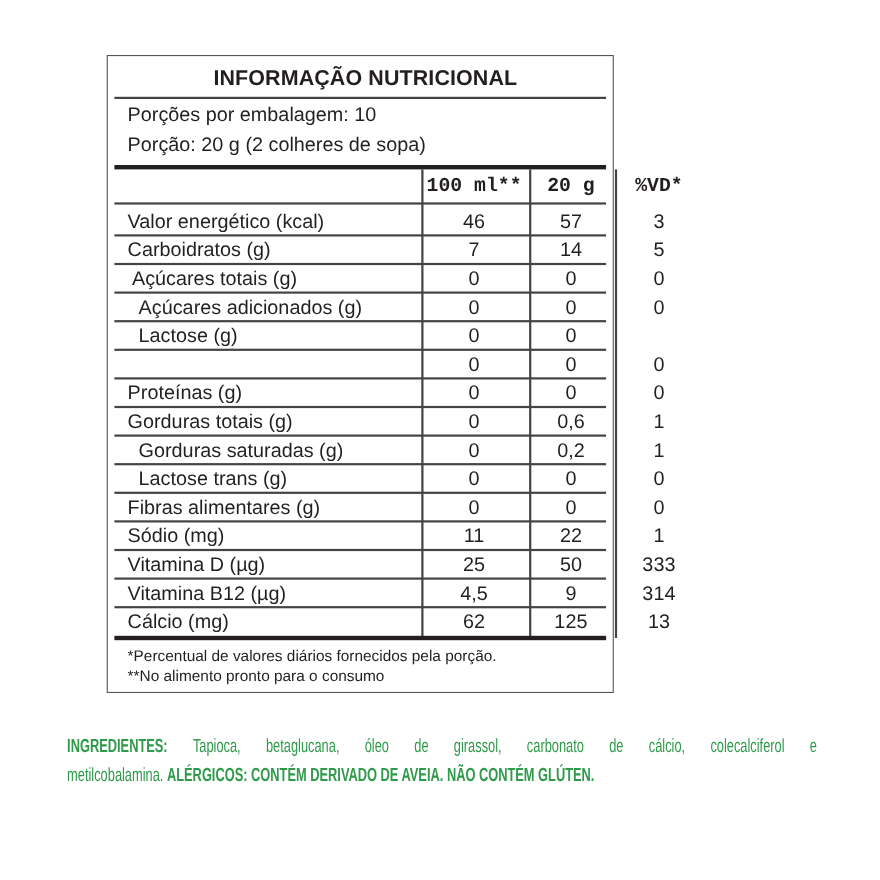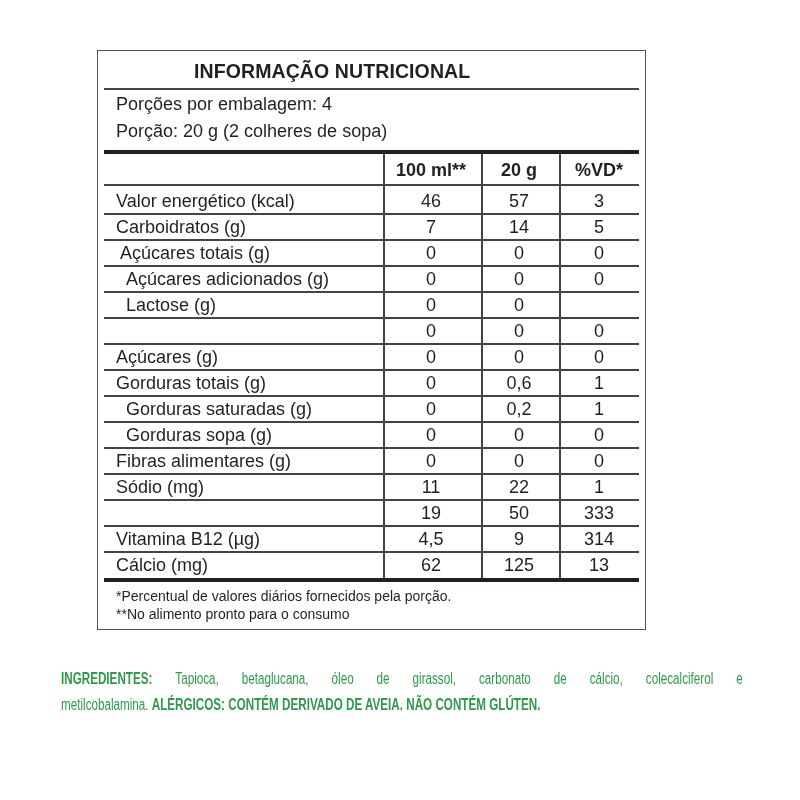--- a/index.html
+++ b/index.html
@@ -1,44 +1,44 @@
 <!DOCTYPE html>
 <html><head>
 <meta charset="utf-8">
 <style>
   html, body { margin:0; padding:0; background:#ffffff; }
   body { width:800px; height:800px; position:relative; overflow:hidden; font-family:"Liberation Sans", sans-serif; color:#231f20; }
-  .label-box { position:absolute; left:97px; top:50px; width:549px; height:580px; border:1.5px solid #555; box-sizing:border-box; }
+  .label-box { position:absolute; left:97px; top:50px; width:461px; height:580px; border:1.5px solid #555; box-sizing:border-box; }
   .title { position:absolute; left:0; width:100%; top:9px; text-align:left; padding-left:96px; box-sizing:border-box; font-weight:bold; font-size:19.5px; letter-spacing:0.1px; }
   .rule-thin { position:absolute; left:6px; right:6px; height:1.5px; background:#444; }
   .rule-thick { position:absolute; left:6px; right:6px; height:4px; background:#231f20; }
   .portion { position:absolute; left:18px; font-size:18px; }
   .vline { position:absolute; width:1.5px; background:#444; }
   .row { position:absolute; left:6px; right:6px; height:26px; }
   .cell { position:absolute; top:0; height:26px; line-height:26px; font-size:18px; white-space:nowrap; }
   .c0 { left:12px; }
   .c1 { left:278px; width:98px; text-align:center; }
   .c2 { left:376px; width:78px; text-align:center; }
   .c3 { left:454px; width:82px; text-align:center; }
-  .hdr .cell { font-weight:bold; }
+  .hdr .cell { font-weight:bold;font-family:Liberation Mono, monospace; }
   .indent1 { padding-left:4px;text-align:center; }
   .indent2 { padding-left:10px; }
   .footnote { position:absolute; left:18px; font-size:14px; }
   .ingredients { position:absolute; left:61px; top:665px; width:1010px; font-size:17.3px; line-height:26px; color:#2e9a4a; transform:scaleX(0.675); transform-origin:left top; text-align:justify; text-align-last:left; }
   .ingredients b { font-weight:bold; }
   .ing-line { display:block; white-space:nowrap; }
   .line1 { display:flex; justify-content:space-between; width:1010px; }
 </style>
 </head>
 <body>
 
 <div class="label-box">
   <div class="title">INFORMAÇÃO NUTRICIONAL</div>
   <div class="rule-thin" style="top:37px;"></div>
-  <div class="portion" style="top:43px;">Porções por embalagem: 4</div>
+  <div class="portion" style="top:43px;">Porções por embalagem: 10</div>
   <div class="portion" style="top:70px;">Porção: 20 g (2 colheres de sopa)</div>
   <div class="rule-thick" style="top:99px;"></div>
 
   <div class="vline" style="left:285px; top:103px; height:426px;"></div>
   <div class="vline" style="left:383px; top:103px; height:426px;"></div>
   <div class="vline" style="left:461px; top:103px; height:426px;"></div>
 
   <div class="row hdr" style="top:106px;">
     <div class="cell c1">100 ml**</div>
     <div class="cell c2">20 g</div>
@@ -82,63 +82,64 @@
         <div class="cell c3"></div>
       </div>
       <div class="rule-thin" style="top: 266px;"></div>
       <div class="row" style="top: 267px;">
         <div class="cell c1">0</div>
         <div class="cell c2">0</div>
         <div class="cell c3">0</div>
       </div>
       <div class="rule-thin" style="top: 292px;"></div>
       <div class="row" style="top: 293px;">
-        <div class="cell c0">Açúcares (g)</div>
+        <div class="cell c0">Proteínas (g)</div>
         <div class="cell c1">0</div>
         <div class="cell c2">0</div>
         <div class="cell c3">0</div>
       </div>
       <div class="rule-thin" style="top: 318px;"></div>
       <div class="row" style="top: 319px;">
         <div class="cell c0">Gorduras totais (g)</div>
         <div class="cell c1">0</div>
         <div class="cell c2">0,6</div>
         <div class="cell c3">1</div>
       </div>
       <div class="rule-thin" style="top: 344px;"></div>
       <div class="row" style="top: 345px;">
         <div class="cell c0 indent2">Gorduras saturadas (g)</div>
         <div class="cell c1">0</div>
         <div class="cell c2">0,2</div>
         <div class="cell c3">1</div>
       </div>
       <div class="rule-thin" style="top: 370px;"></div>
       <div class="row" style="top: 371px;">
-        <div class="cell c0 indent2">Gorduras sopa (g)</div>
+        <div class="cell c0 indent2">Lactose trans (g)</div>
         <div class="cell c1">0</div>
         <div class="cell c2">0</div>
         <div class="cell c3">0</div>
       </div>
       <div class="rule-thin" style="top: 396px;"></div>
       <div class="row" style="top: 397px;">
         <div class="cell c0">Fibras alimentares (g)</div>
         <div class="cell c1">0</div>
         <div class="cell c2">0</div>
         <div class="cell c3">0</div>
       </div>
       <div class="rule-thin" style="top: 422px;"></div>
       <div class="row" style="top: 423px;">
         <div class="cell c0">Sódio (mg)</div>
         <div class="cell c1">11</div>
         <div class="cell c2">22</div>
         <div class="cell c3">1</div>
       </div>
       <div class="rule-thin" style="top: 448px;"></div>
       <div class="row" style="top: 449px;">
-        <div class="cell c1">19</div>
+        <div class="cell c0">Vitamina D (µg)</div>
+        <div class="cell c1">25</div>
         <div class="cell c2">50</div>
         <div class="cell c3">333</div>
       </div>
       <div class="rule-thin" style="top: 474px;"></div>
       <div class="row" style="top: 475px;">
         <div class="cell c0">Vitamina B12 (µg)</div>
         <div class="cell c1">4,5</div>
         <div class="cell c2">9</div>
         <div class="cell c3">314</div>
       </div>

